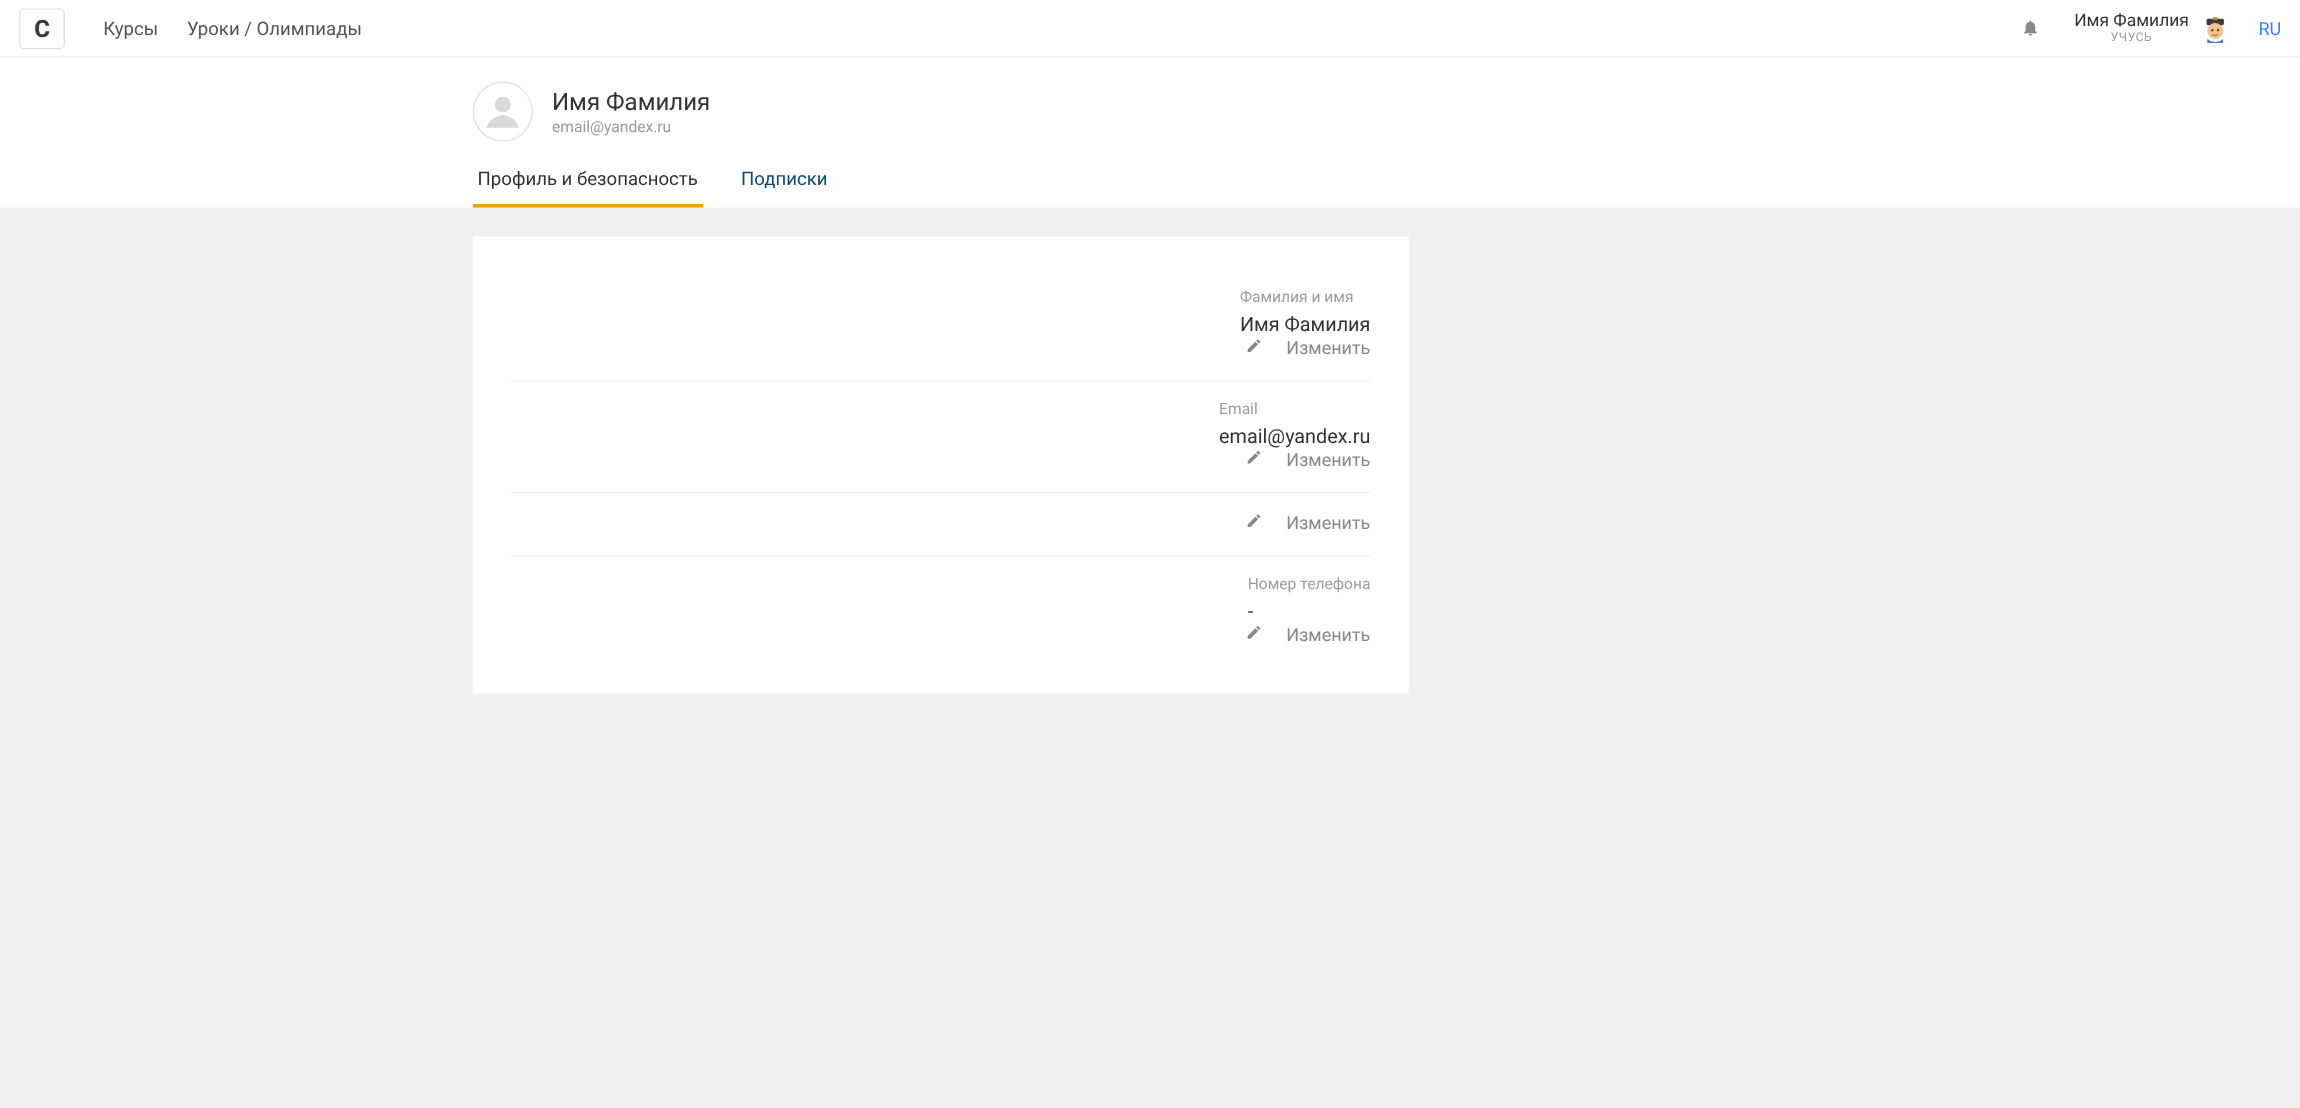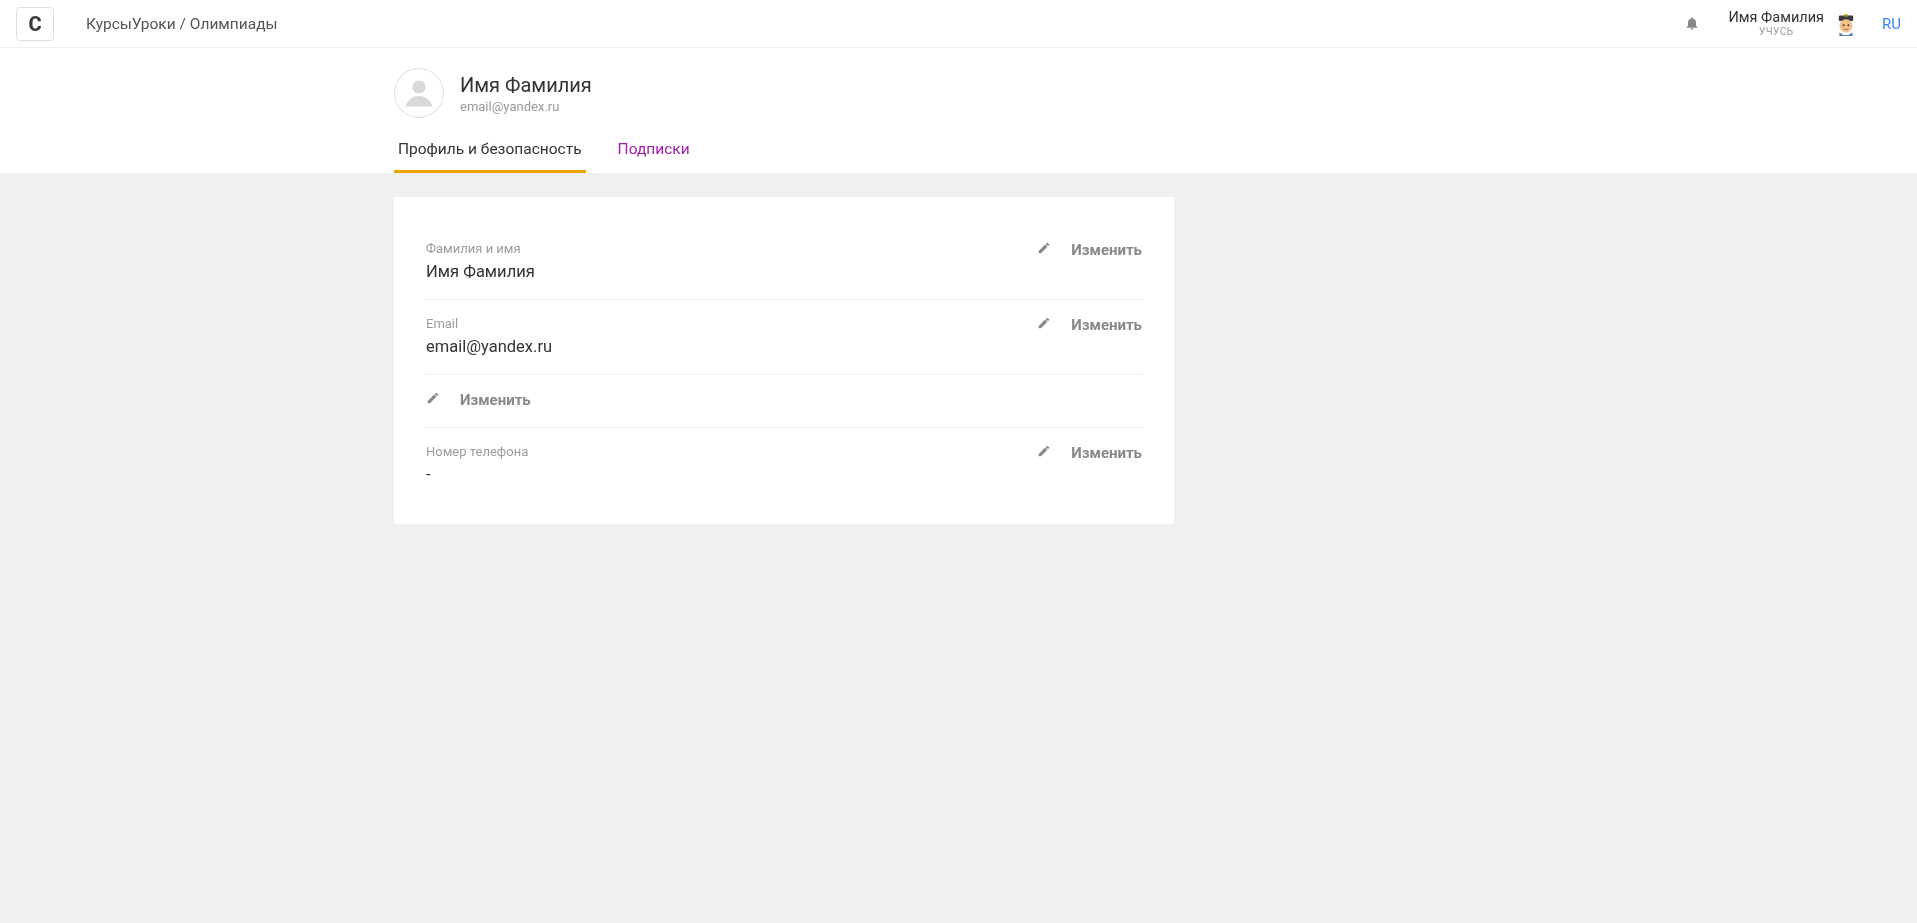--- a/index.html
+++ b/index.html
@@ -24,21 +24,21 @@
   .logo-box {
     width: 38px; height: 34px;
     border: 1px solid #ddd;
     border-radius: 4px;
     display: flex; align-items: center; justify-content: center;
     font-weight: 800;
     font-size: 20px;
     color: #3a3a3a;
     margin-right: 32px;
   }
-  .nav-links { display: flex; }
+  .nav-links { display: flex; gap: 24px; }
   .nav-link {
     font-size: 15.5px;
     color: #555;
     cursor: pointer;
   }
   .topbar-spacer { flex: 1; }
   .bell-icon {
     width: 16px; height: 18px;
     margin-right: 28px;
     cursor: pointer;
@@ -82,62 +82,62 @@
   }
   .profile-name { font-size: 20px; color: #333; }
   .profile-email { font-size: 13px; color: #999; margin-top: 2px; }
 
   .tabs {
     display: flex;
     gap: 28px;
   }
   .tab {
     font-size: 15.5px;
-    color: #a21caf;
+    color: #0c4a6e;
     padding: 8px 4px 12px 4px;
     cursor: pointer;
     border-bottom: 3px solid transparent;
   }
   .tab.active {
     color: #333;
     border-bottom-color: #f2a100;
   }
 
   
   .card {
     background: #fff;
     width: 780px;
     margin-left: 394px;
     margin-top: 24px;
     padding: 28px 32px 22px 32px;
   }
   .field {
     display: flex;
-    align-items: flex-start;
+    align-items: flex-end;
     padding: 16px 0 18px 0;
     border-bottom: 1px solid #eee;
+    flex-direction: column;
   }
   .field:last-child { border-bottom: none; }
   .field-left { flex: 1; }
   .field-label {
     font-size: 13px;
     color: #9c9c9c;
     margin-bottom: 6px;
   }
   .field-value {
     font-size: 16.5px;
     color: #333;
   }
   .field-value.pw { letter-spacing: 1px; font-size: 13px; }
   .edit-btn {
     display: flex; align-items: center; gap: 20px;
     color: #888;
     font-size: 15px;
     cursor: pointer;
-    font-weight: bold;
   }
   .pencil-svg { width: 14px; height: 14px; }
 </style>
 </head>
 <body>
 
 <div class="topbar">
   <div class="logo-box">
     <span>C</span>
   </div>

